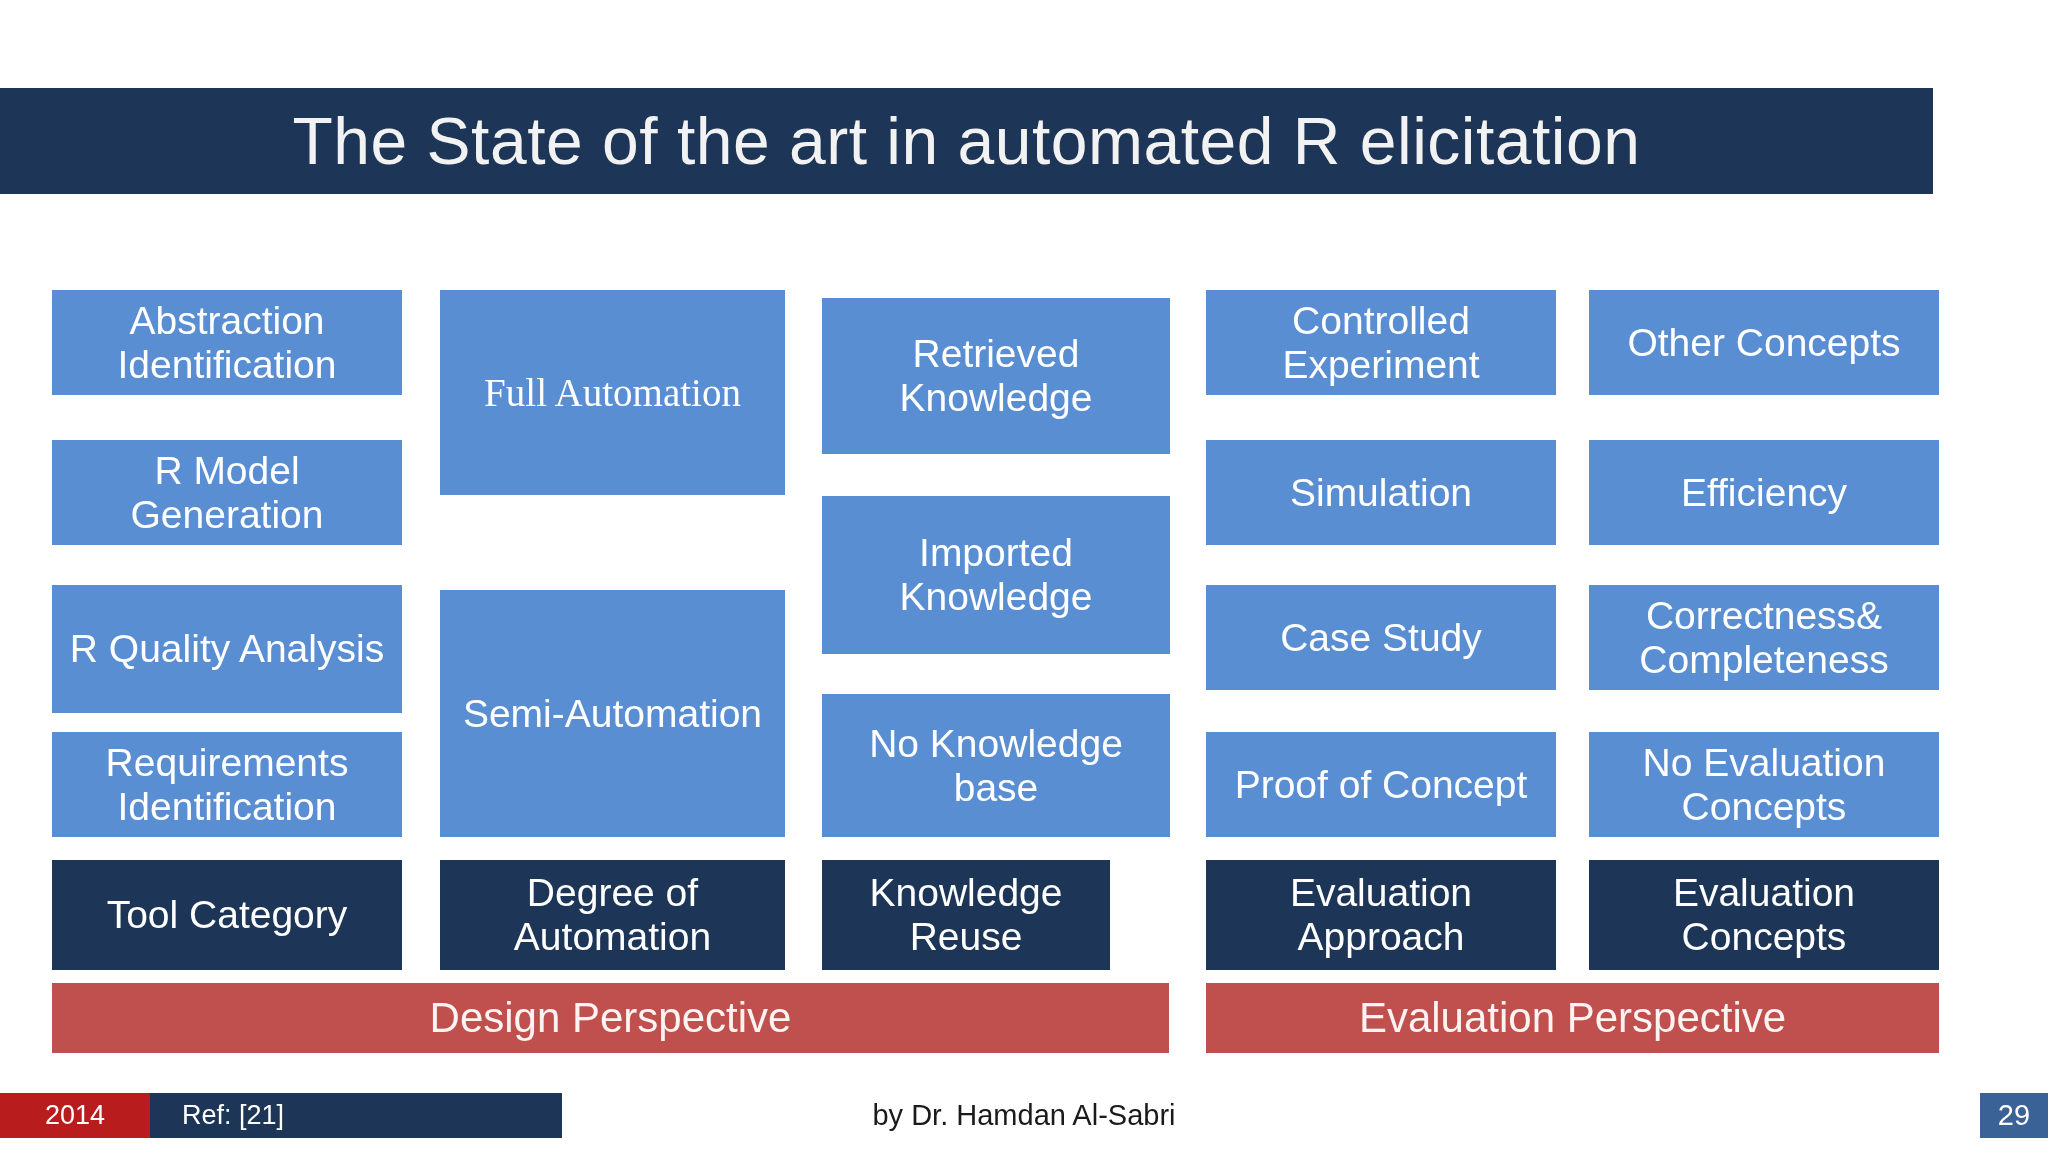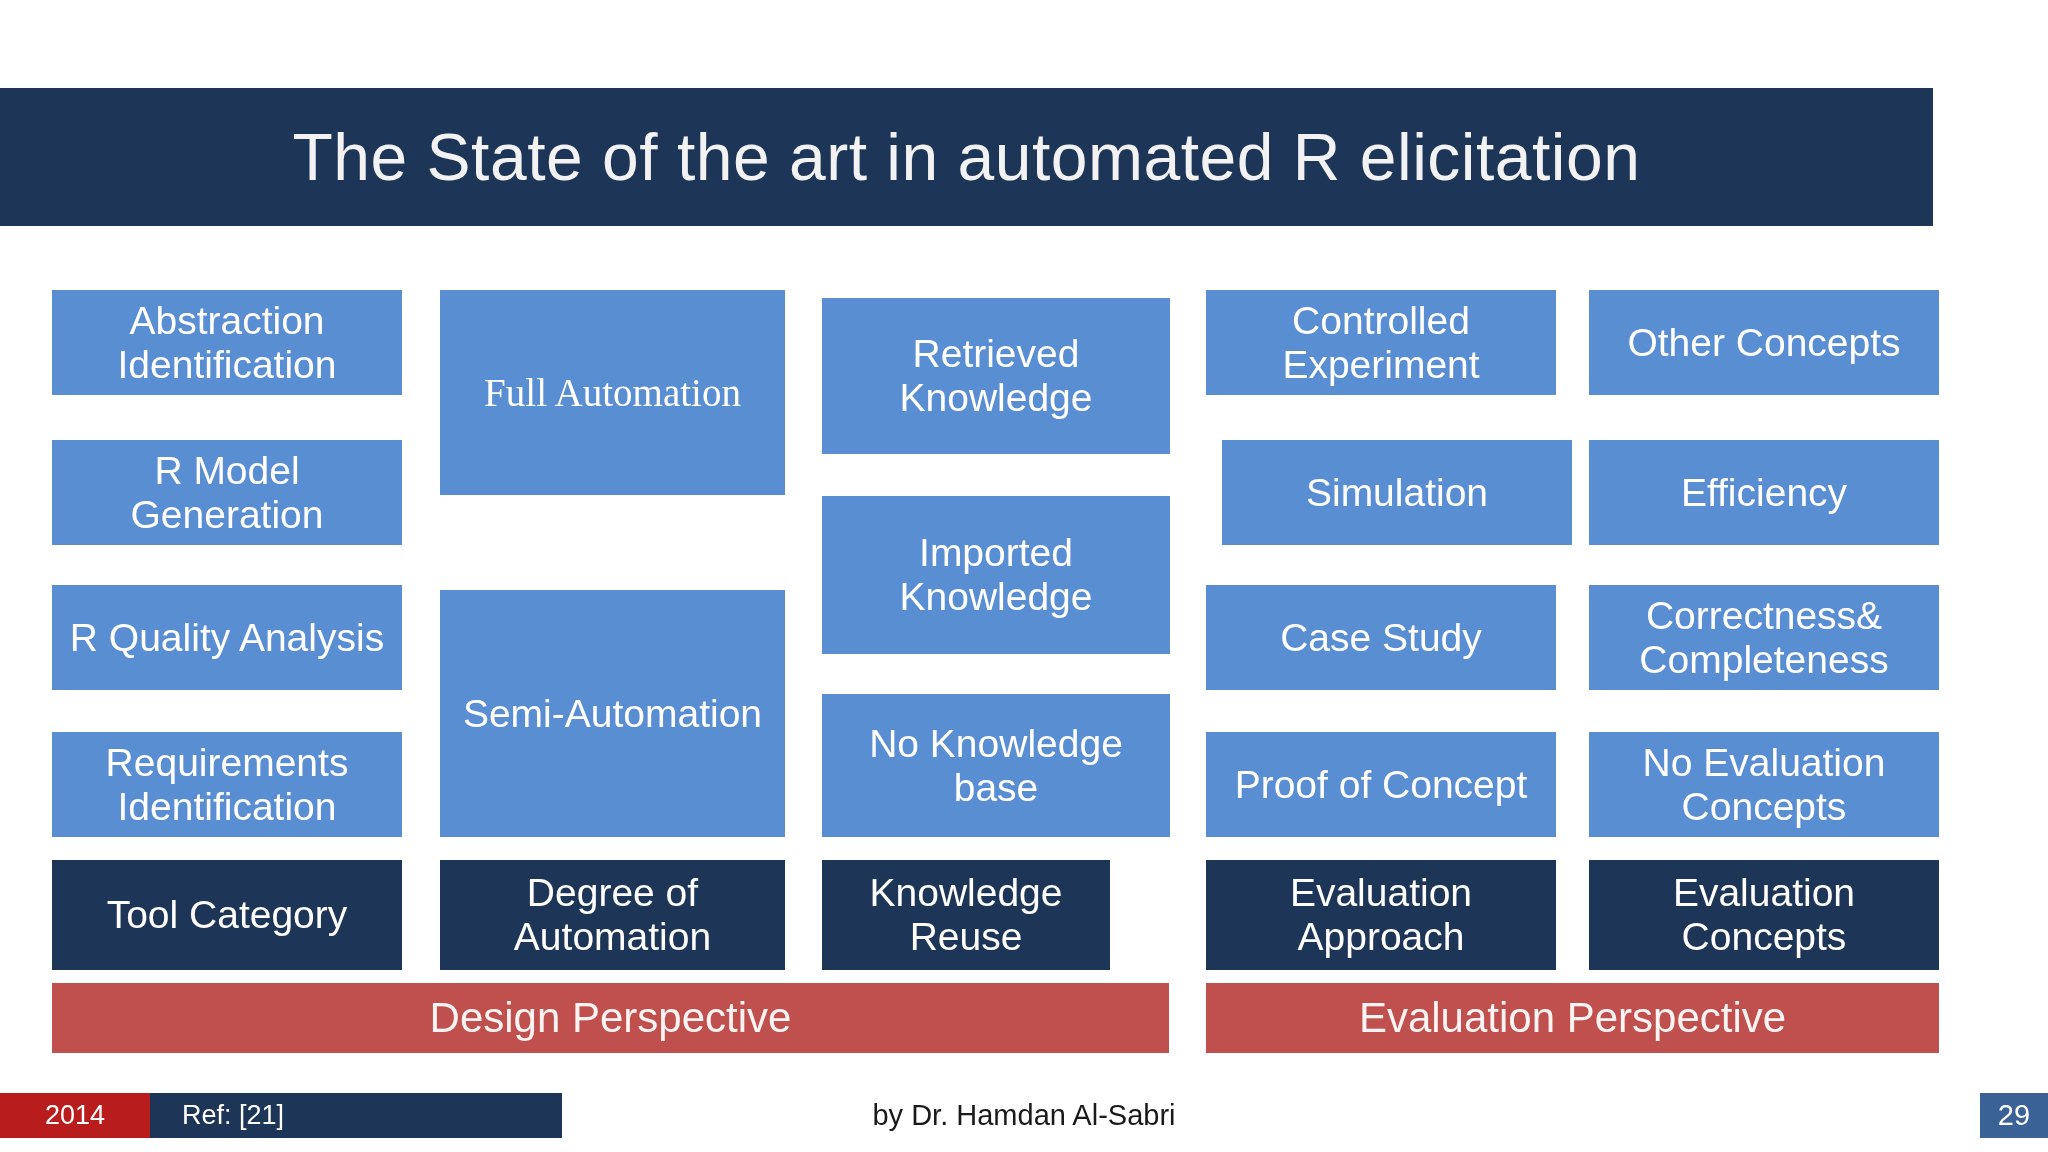--- a/index.html
+++ b/index.html
@@ -18,21 +18,21 @@
     height: 1152px;
     background: #ffffff;
   }
 
   
   .title-bar {
     position: absolute;
     left: 0;
     top: 88px;
     width: 1933px;
-    height: 138px;
+    height: 106px;
     background: #1d3557;
     display: flex;
     align-items: center;
     justify-content: center;
   }
   .title-text {
     color: #f2f2f2;
     font-size: 66px;
     font-weight: 300;
     letter-spacing: 0.5px;
@@ -136,41 +136,41 @@
 
   <div class="title-bar">
     <span class="title-text">The State of the art in automated R elicitation</span>
   </div>
 
   <div class="matrix">
 
     <div class="column" style="left:52px; width:350px;">
       <div class="box" style="left:0; top:0; width:350px; height:105px;">Abstraction Identification</div>
       <div class="box" style="left:0; top:150px; width:350px; height:105px;">R Model Generation</div>
-      <div class="box" style="left:0; top:295px; width:350px; height:105px;">R Quality Analysis</div>
+      <div class="box" style="left:0; top:295px; width:350px; height:128px;">R Quality Analysis</div>
       <div class="box" style="left:0; top:442px; width:350px; height:105px;">Requirements Identification</div>
       <div class="box header" style="left:0; top:570px; width:350px; height:110px;">Tool Category</div>
     </div>
 
     <div class="column" style="left:440px; width:345px;">
       <div class="box" style="left:0; top:0; width:345px; height:205px;font-family:Liberation Serif, serif;">Full Automation</div>
       <div class="box" style="left:0; top:300px; width:345px; height:247px;">Semi-Automation</div>
       <div class="box header" style="left:0; top:570px; width:345px; height:110px;">Degree of Automation</div>
     </div>
 
     <div class="column" style="left:822px; width:348px;">
       <div class="box" style="left:0; top:8px; width:348px; height:156px;">Retrieved Knowledge</div>
       <div class="box" style="left:0; top:206px; width:348px; height:158px;">Imported Knowledge</div>
       <div class="box" style="left:0; top:404px; width:348px; height:143px;">No Knowledge base</div>
       <div class="box header" style="left:0; top:570px; width:288px; height:110px;">Knowledge Reuse</div>
     </div>
 
     <div class="column" style="left:1206px; width:350px;">
       <div class="box" style="left:0; top:0; width:350px; height:105px;">Controlled Experiment</div>
-      <div class="box" style="left:0; top:150px; width:350px; height:105px;margin-left:16px;">Simulation</div>
+      <div class="box" style="left:0; top:150px; width:350px; height:105px;">Simulation</div>
       <div class="box" style="left:0; top:295px; width:350px; height:105px;">Case Study</div>
       <div class="box" style="left:0; top:442px; width:350px; height:105px;">Proof of Concept</div>
       <div class="box header" style="left:0; top:570px; width:350px; height:110px;">Evaluation Approach</div>
     </div>
 
     <div class="column" style="left:1589px; width:350px;">
       <div class="box" style="left:0; top:0; width:350px; height:105px;">Other Concepts</div>
       <div class="box" style="left:0; top:150px; width:350px; height:105px;">Efficiency</div>
       <div class="box" style="left:0; top:295px; width:350px; height:105px;">Correctness&amp; Completeness</div>
       <div class="box" style="left:0; top:442px; width:350px; height:105px;">No Evaluation Concepts</div>

